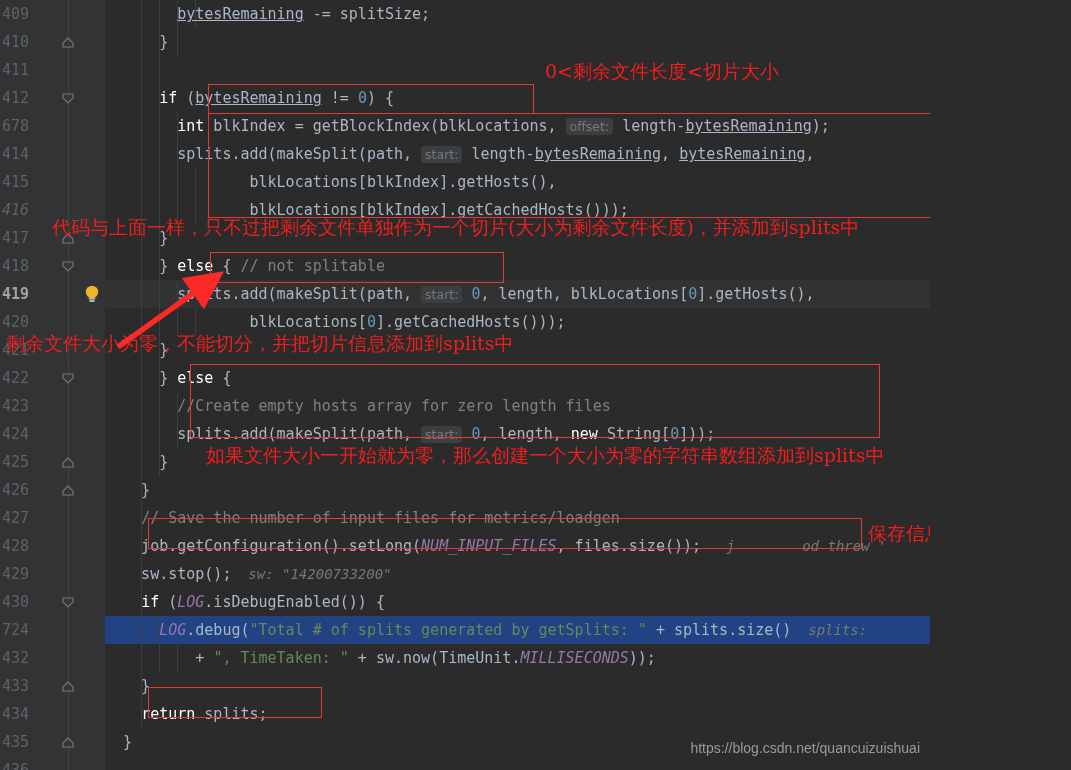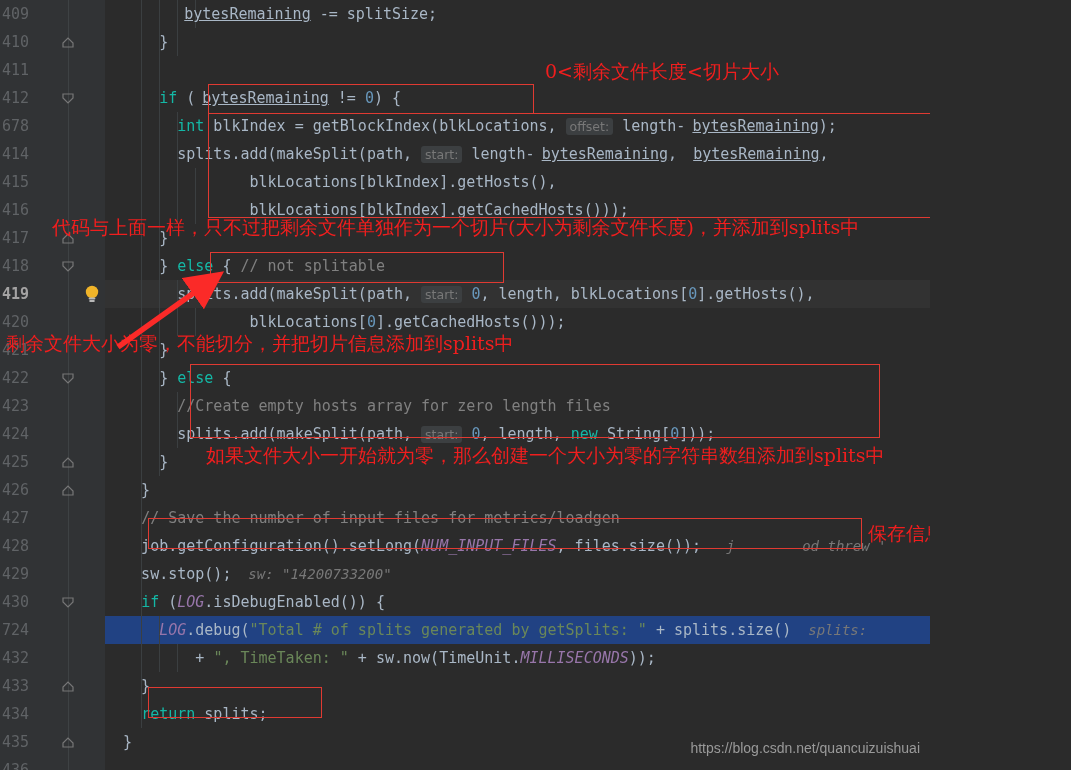--- a/index.html
+++ b/index.html
@@ -48,27 +48,27 @@
     font-size:15px;white-space:pre;
     color:#a9b7c6;
     font-family:"DejaVu Sans Mono","Liberation Mono",monospace;
   }
   .row .txt{position:absolute;left:0;top:0;white-space:pre;}
   .rowhl{background:#323232;}
   .rowsel{background:#214283;}
   
   .iguide{position:absolute;width:1px;background:#3b3f41;}
   
-  .kw{color:#14b8a6;}
+  .kw{color:#ffffff;}
   .id{color:#a9b7c6;}
   .num{color:#6897bb;}
   .str{color:#6a8759;}
   .cmt{color:#808080;}
   .fld{color:#9876aa;font-style:italic;}
-  .u{text-decoration:underline;padding-left:7px;}
+  .u{text-decoration:underline;}
   .hint{
     background:#3c3f41;color:#787878;
     font-size:12.5px;border-radius:3px;padding:1px 4px;
     font-family:"DejaVu Sans","Liberation Sans",sans-serif;
   }
   .inline-val{color:#787878;font-style:italic;font-size:14px;}
   
   .rbox{position:absolute;border:1px solid #e03a32;pointer-events:none;}
   .rtext{
     position:absolute;color:#f01e1e;
@@ -100,21 +100,21 @@
         <div class="ln" style="top: 56px;">411</div>
         <div class="ln" style="top: 84px;">412</div>
         <div class="fold" style="top: 84px;">
           <svg width="12" height="11" viewBox="0 0 12 11">
             <path d="M1 1 L11 1 L11 5 L6 10 L1 5 Z" fill="none" stroke="#777" stroke-width="1.2"></path>
           </svg>
         </div>
         <div class="ln" style="top: 112px;">678</div>
         <div class="ln" style="top: 140px;">414</div>
         <div class="ln" style="top: 168px;">415</div>
-        <div class="ln" style="top: 196px;">416</div>
+        <div class="ln" style="top: 196px; font-style: italic;">416</div>
         <div class="ln" style="top: 224px;">417</div>
         <div class="fold" style="top: 224px;">
           <svg width="12" height="11" viewBox="0 0 12 11">
             <path d="M1 10 L11 10 L11 6 L6 1 L1 6 Z" fill="none" stroke="#777" stroke-width="1.2"></path>
           </svg>
         </div>
         <div class="ln" style="top: 252px;">418</div>
         <div class="fold" style="top: 252px;">
           <svg width="12" height="11" viewBox="0 0 12 11">
             <path d="M1 1 L11 1 L11 5 L6 10 L1 5 Z" fill="none" stroke="#777" stroke-width="1.2"></path>

